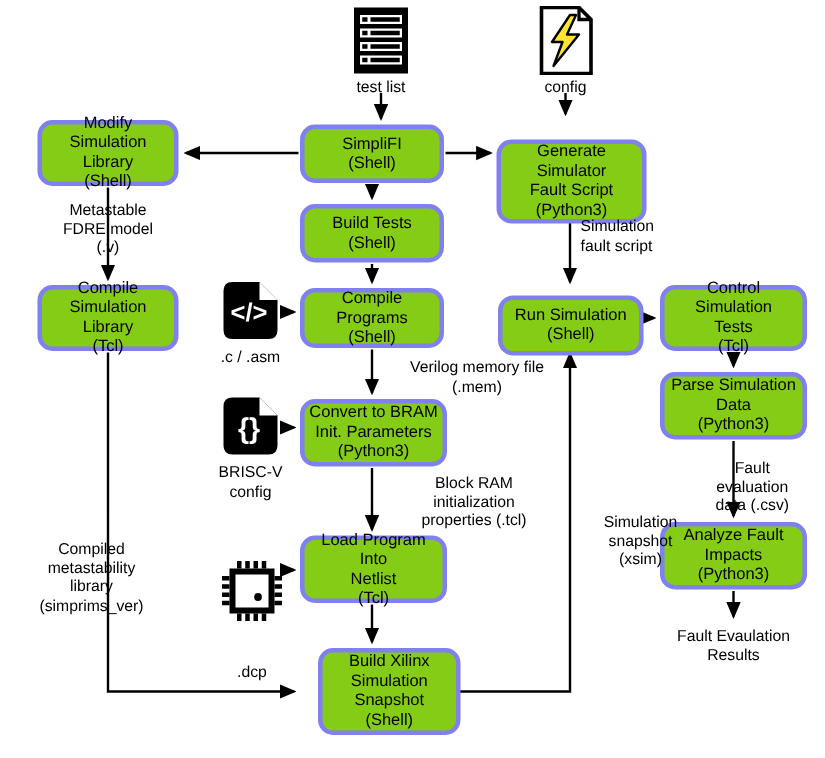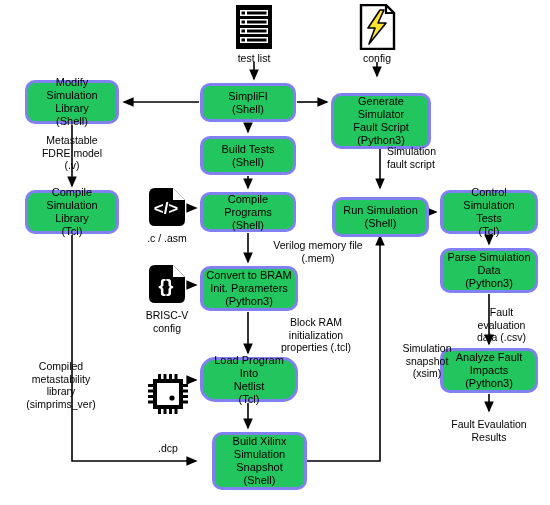--- a/index.html
+++ b/index.html
@@ -1,20 +1,20 @@
 <!DOCTYPE html>
 <html><head>
 <meta charset="utf-8">
 <style>
   html,body{margin:0;padding:0;background:#ffffff;}
   body{font-family:"Liberation Sans",sans-serif;}
   #canvas{position:relative;width:550px;height:505px;background:#fff;overflow:hidden;}
   #wires{position:absolute;left:0;top:0;width:550px;height:505px;}
   .node{position:absolute;box-sizing:border-box;border:3px solid #8080f0;border-radius:10px;
-        background:#22c55e;display:flex;align-items:center;justify-content:center;text-align:center;
+        background:#84cc16;display:flex;align-items:center;justify-content:center;text-align:center;
         color:#000;font-size:11px;line-height:13px;}
   .node .lines{padding:0 2px;white-space:pre-line;}
   .edgelabel{position:absolute;font-size:10.5px;line-height:12.5px;color:#000;text-align:center;
         white-space:pre-line;}
   .iconwrap{position:absolute;display:flex;flex-direction:column;align-items:center;}
   .iconcap{font-size:10.5px;line-height:12.5px;color:#000;text-align:center;margin-top:2px;white-space:pre-line;}
   .term{position:absolute;font-size:10.5px;line-height:12.5px;text-align:center;white-space:pre-line;color:#000;}
 </style>
 </head>
 <body>
@@ -90,21 +90,21 @@
   <div class="node" style="left:200px;top:266px;width:98px;height:45px;">
     <span class="lines">Convert to BRAM
 Init. Parameters
 (Python3)</span>
   </div>
   <div class="node" style="left:440px;top:248px;width:98px;height:45px;">
     <span class="lines">Parse Simulation
 Data
 (Python3)</span>
   </div>
-  <div class="node" style="left:200px;top:357px;width:98px;height:45px;border-radius:15px;">
+  <div class="node" style="left:200px;top:357px;width:98px;height:45px;">
     <span class="lines">Load Program Into
 Netlist
 (Tcl)</span>
   </div>
   <div class="node" style="left:440px;top:348px;width:98px;height:45px;">
     <span class="lines">Analyze Fault
 Impacts
 (Python3)</span>
   </div>
   <div class="node" style="left:212px;top:432px;width:95px;height:58px;">

